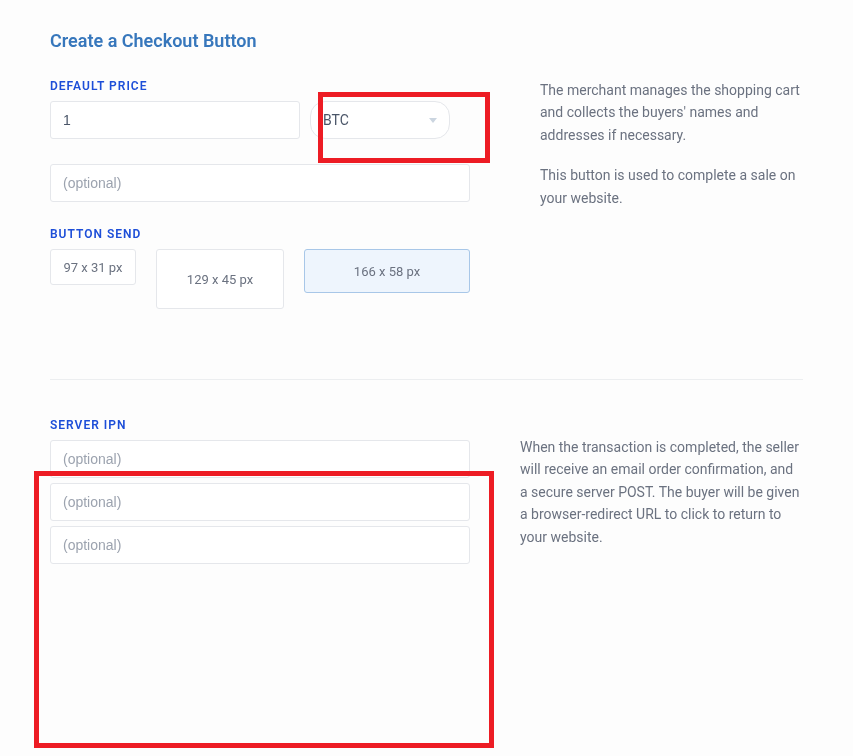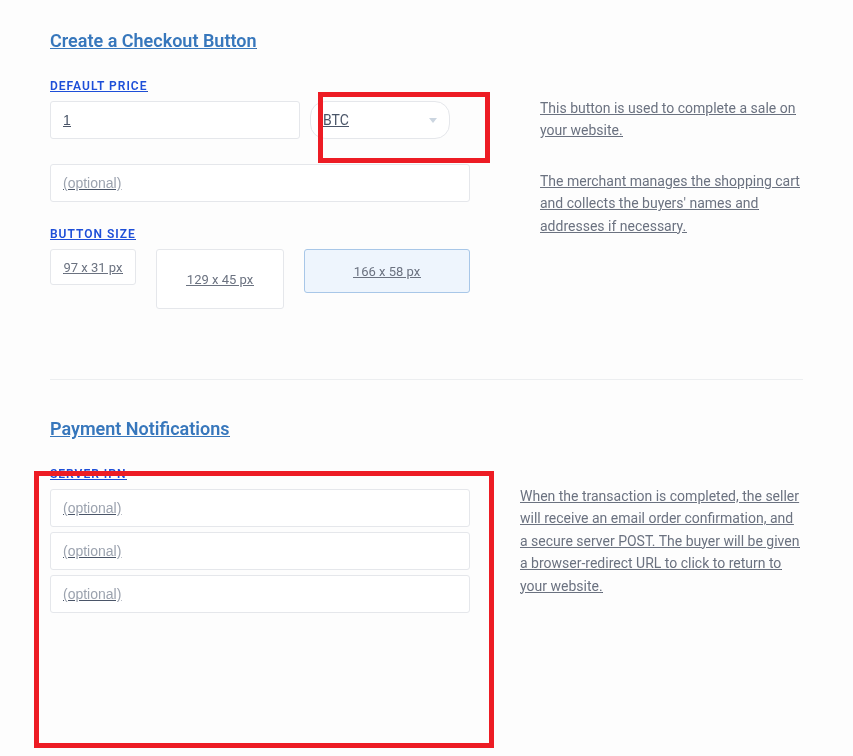--- a/index.html
+++ b/index.html
@@ -1,19 +1,18 @@
 <!DOCTYPE html>
 <html><head>
   <meta charset="utf-8">
   <style>
     * {
       box-sizing: border-box;
       margin: 0;
       padding: 0;
-      text-decoration: underline;
     }
     body {
       font-family: -apple-system, BlinkMacSystemFont, "Segoe UI", Roboto, Helvetica, Arial, sans-serif;
       background: #fdfdfd;
       color: #4a5568;
       width: 853px;
       height: 756px;
       overflow: hidden;
     }
     .container {
@@ -187,40 +186,39 @@
                 <span class="chevron-down"></span>
               </div>
             </div>
           </div>
 
           <div class="field-group">
             <input type="text" class="text-input" style="width: 420px;" placeholder="(optional)">
           </div>
 
           <div class="field-group">
-            <label class="field-label">BUTTON SIZE</label>
+            <label class="field-label">BUTTON SEND</label>
             <div class="button-size-row">
               <div class="size-btn small">97 x 31 px</div>
               <div class="size-btn medium">129 x 45 px</div>
               <div class="size-btn large">166 x 58 px</div>
             </div>
           </div>
         </div>
 
         <div class="form-right">
+          <p class="description-text">The merchant manages the shopping cart and collects the buyers' names and addresses if necessary.</p>
           <p class="description-text" style="margin-bottom:28px; margin-top:18px;">This button is used to complete a sale on your website.</p>
-          <p class="description-text">The merchant manages the shopping cart and collects the buyers' names and addresses if necessary.</p>
         </div>
       </div>
     </div>
 
     <hr class="divider">
 
     <div>
-      <h2 class="section-title">Payment Notifications</h2>
 
       <div class="form-row">
         <div class="form-left section2-left" style="width:420px;">
           <div>
             <label class="field-label">SERVER IPN</label>
             <input type="text" class="text-input" placeholder="(optional)" style="">
           </div>
           <div>
             <input type="text" class="text-input" placeholder="(optional)" style="">
           </div>

